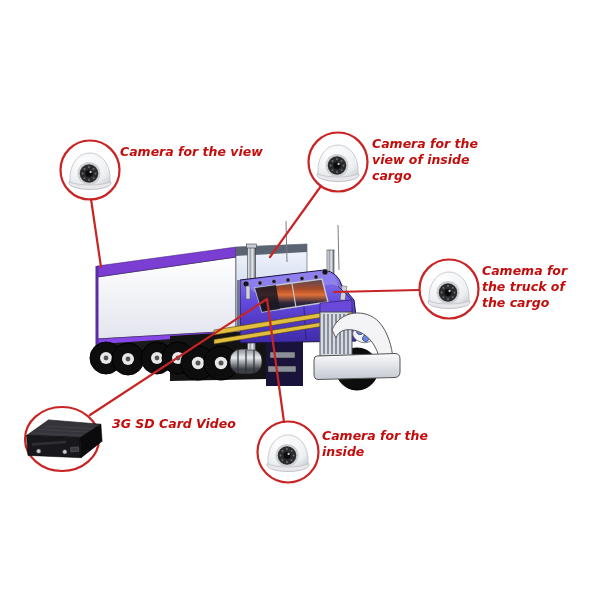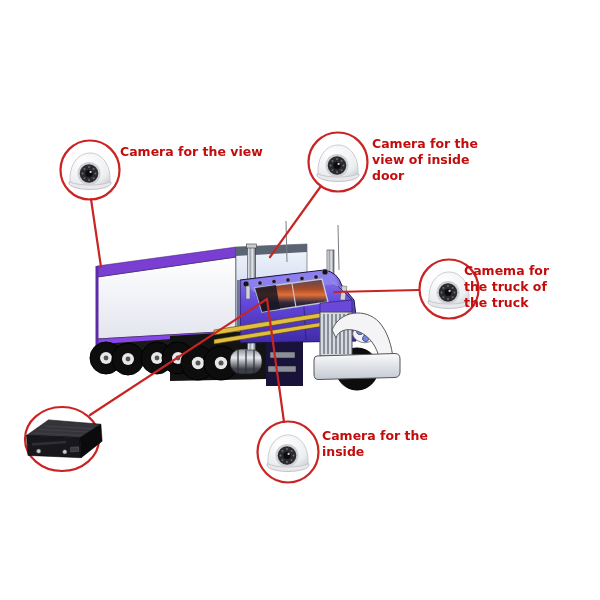--- a/index.html
+++ b/index.html
@@ -1,17 +1,17 @@
 <!DOCTYPE html>
 <html><head>
 <meta charset="utf-8">
 <style>
   html,body{margin:0;padding:0;background:#ffffff;}
   .stage{position:relative;width:600px;height:600px;background:#ffffff;overflow:hidden;
-         font-family:"DejaVu Sans","Liberation Sans",sans-serif;}
+         font-family:"DejaVu Sans","Liberation Sans",sans-serif;font-style:italic;}
   .stage svg{position:absolute;left:0;top:0;}
   .label{position:absolute;color:#c30d0d;font-weight:bold;font-size:12.5px;line-height:16px;
          white-space:nowrap;}
   .label span{display:block;}
 </style>
 </head>
 <body>
 
 <div class="stage">
 
@@ -234,30 +234,31 @@
     </g>
   </svg>
 
   <div class="label" style="left:120px;top:144px">
     <span>Camera for the view</span>
   </div>
 
   <div class="label" style="left:372px;top:136px">
     <span>Camera for the</span>
     <span>view of inside</span>
-    <span>door</span>
-  </div>
-
-  <div class="label" style="left:464px;top:263px">
+    <span>cargo</span>
+  </div>
+
+  <div class="label" style="left:482px;top:263px">
     <span>Camema for</span>
     <span>the truck of</span>
-    <span>the truck</span>
+    <span>the cargo</span>
   </div>
 
   <div class="label" style="left:112px;top:416px">
+    <span>3G SD Card Video</span>
   </div>
 
   <div class="label" style="left:322px;top:428px">
     <span>Camera for the</span>
     <span>inside</span>
   </div>
 
 </div>
 
 </body></html>

